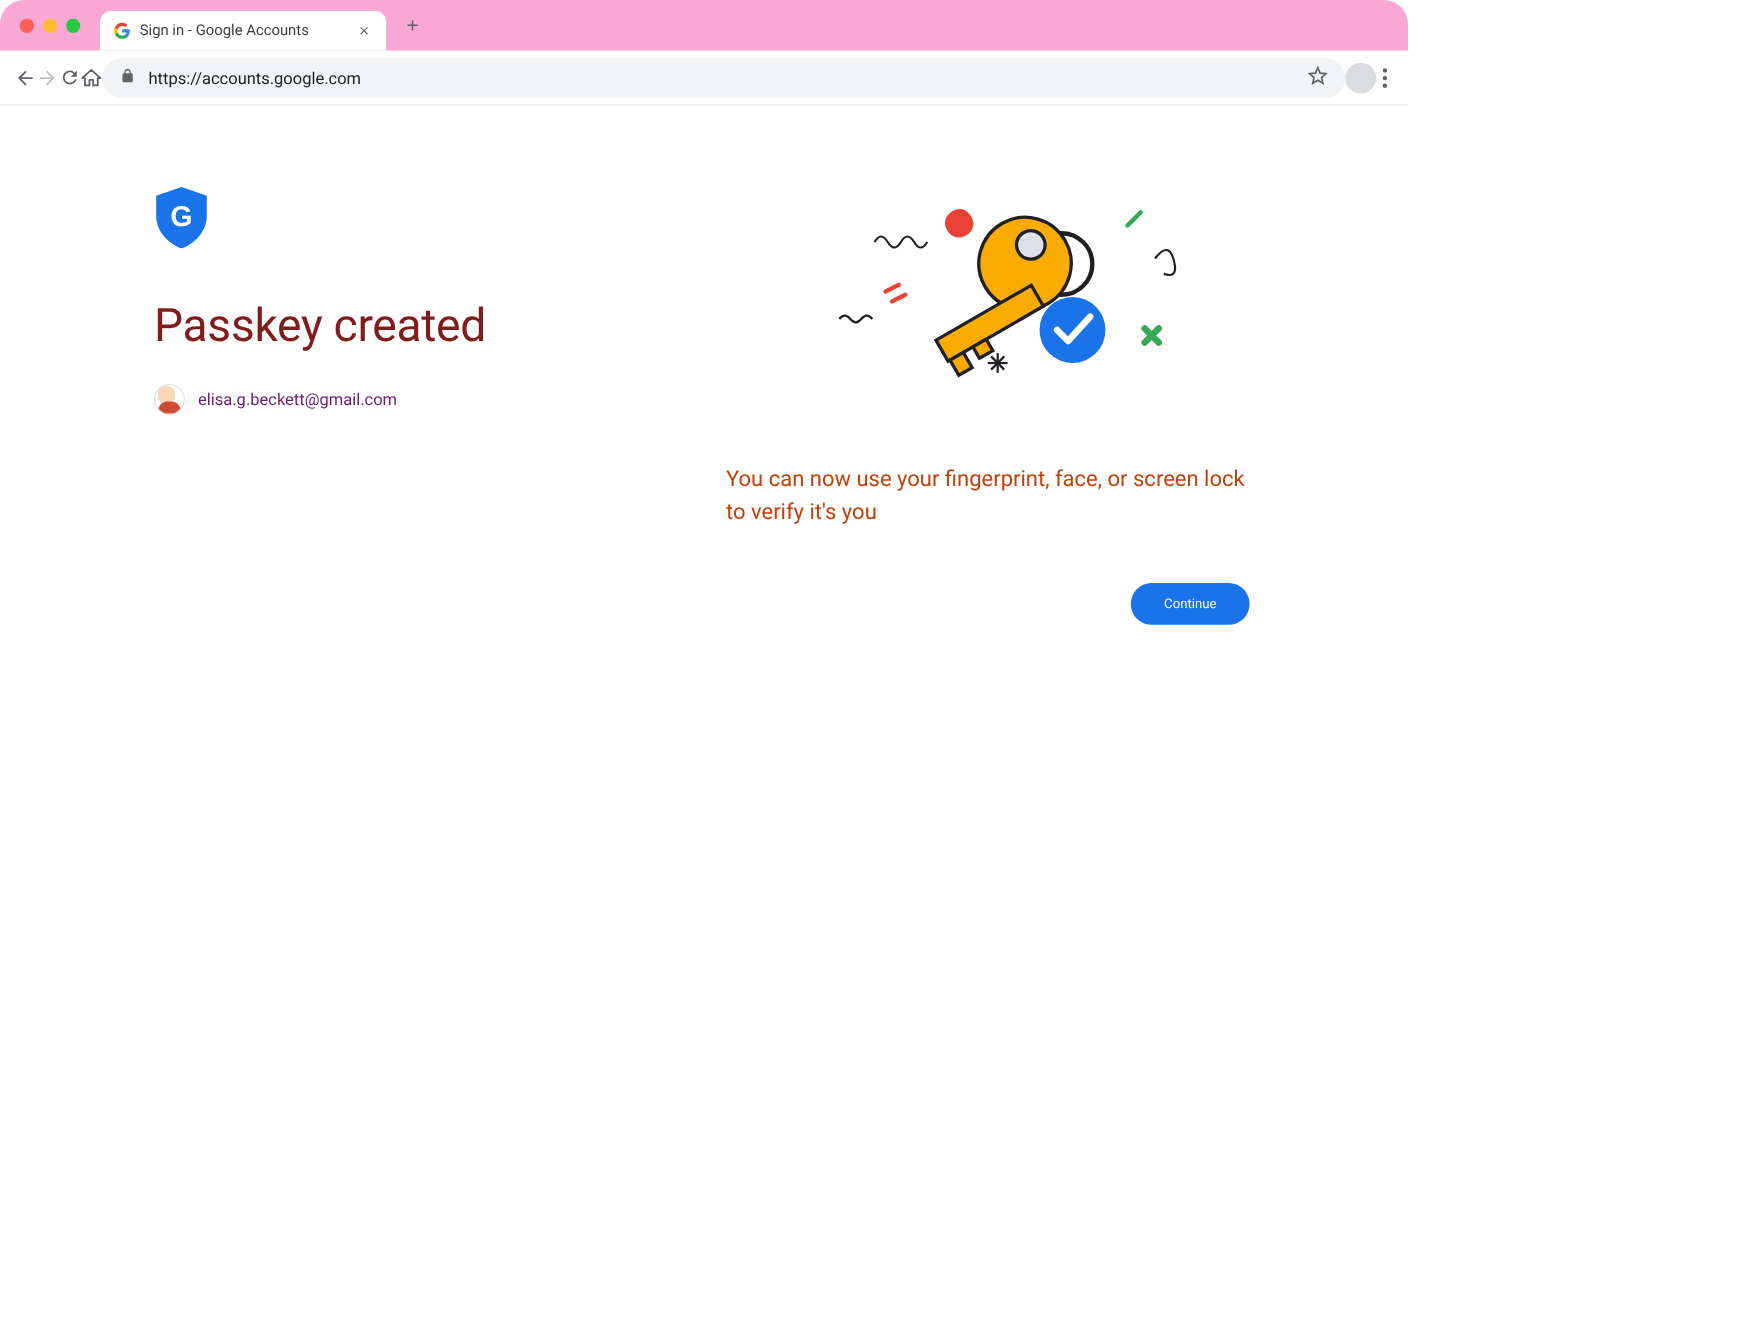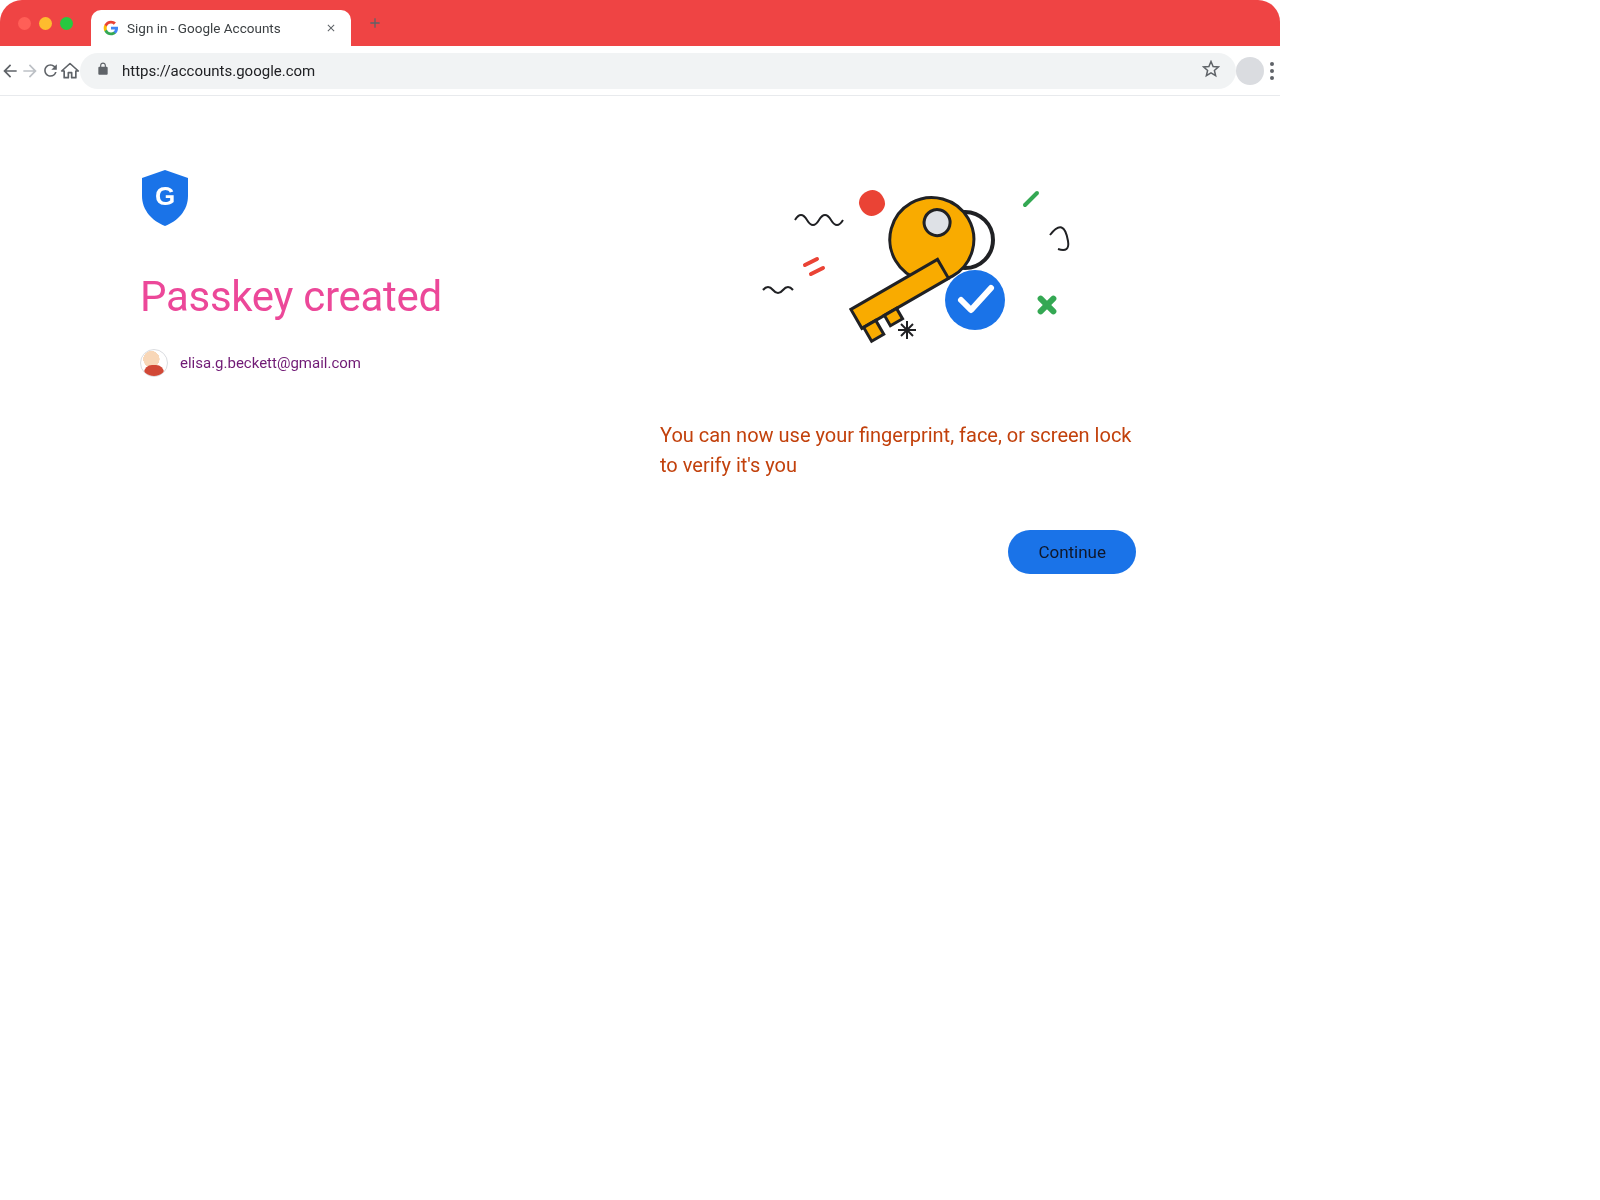--- a/index.html
+++ b/index.html
@@ -4,21 +4,21 @@
 <style>
   * { box-sizing: border-box; margin: 0; padding: 0; }
   body {
     font-family: 'Google Sans', -apple-system, Roboto, Arial, sans-serif;
     background: #fff;
     width: 1280px;
     height: 960px;
     overflow: hidden;
     border-radius: 22px;
   }
-  .browser-chrome { background: #ef4444; }
+  .browser-chrome { background: #f9a8d4; }
   .tab-strip {
     display: flex; align-items: center;
     height: 46px; padding: 0 12px;
   }
   .traffic-lights { display: flex; gap: 8px; margin-right: 18px; margin-left:6px;}
   .tl { width: 13px; height: 13px; border-radius: 50%; }
   .tl.red { background: #ff5f57; }
   .tl.yellow { background: #febc2e; }
   .tl.green { background: #28c840; }
   .tab {
@@ -28,42 +28,42 @@
     min-width: 260px; gap: 8px;
     font-size: 13.5px; color: #3c4043;
     margin-top:10px;
   }
   .tab .favicon { width:16px;height:16px;display:flex;align-items:center;justify-content:center;}
   .tab .close { margin-left:auto; color:#5f6368; font-size:16px; cursor:pointer; width:16px;text-align:center;}
   .newtab { width:28px;height:28px;display:flex;align-items:center;justify-content:center;color:#5f6368;font-size:20px;margin-left:10px;cursor:pointer;}
   .toolbar {
     background:#fff; height:50px;
     display:flex; align-items:center;
-    padding:0 0; 
+    padding:0 13px; 
     border-bottom:1px solid #e8eaed;
   }
   .nav-icon { width:20px;height:20px;color:#5f6368;display:flex;align-items:center;justify-content:center;cursor:pointer;}
   .nav-icon.disabled{color:#bdc1c6;cursor:default;}
   .omnibox {
     flex:1; background:#f1f3f4; border-radius:22px;
     height:36px; display:flex; align-items:center;
     padding:0 16px; gap:12px; color:#202124; font-size:15px;
   }
   .omnibox .lock{color:#5f6368;}
   .avatar-circle{width:28px;height:28px;background:#dadce0;border-radius:50%;}
   .menu-dots{display:flex;flex-direction:column;gap:3px;padding:0 6px;cursor:pointer;}
   .menu-dots span{width:4px;height:4px;background:#5f6368;border-radius:50%;}
   .content {
     display:flex; padding:74px 140px 0 140px;
     gap:40px;
   }
   .left-col { flex:0 0 480px; }
   .shield-logo { margin-bottom:42px; }
   h1.title {
-    font-size:42px; font-weight:400; color:#ec4899;
+    font-size:42px; font-weight:400; color:#7f1d1d;
     margin-bottom:28px; letter-spacing:-0.3px;
   }
   .account-chip {
     display:flex; align-items:center; gap:12px;
     font-size:15px; color:#701a75;
   }
   .account-chip .avatar-img{
     width:28px;height:28px;border-radius:50%;
     background: radial-gradient(circle at 40% 35%, #f8d7b8 0 35%, transparent 36%),
                 linear-gradient(#fff,#fff);
@@ -75,22 +75,22 @@
     background:#d14836; border-radius:8px 8px 0 0;
   }
   .right-col { flex:1; padding-top:10px; }
   .illus { width:430px; height:200px; margin:0 auto 40px; position:relative; }
   .desc {
     font-size:20px; color:#c2410c; line-height:1.5;
     margin-bottom:50px; max-width:480px;
   }
   .btn-row{display:flex;justify-content:flex-end;padding-right:4px;}
   .continue-btn{
-    background:#1a73e8;color:#0f172a;border:none;
-    font-size:17px;padding:12px 30px;border-radius:26px;
+    background:#1a73e8;color:#fef9c3;border:none;
+    font-size:12px;padding:12px 30px;border-radius:26px;
     cursor:pointer;font-family:inherit;
   }
 </style>
 </head>
 <body>
 
 <div class="browser-chrome">
   <div class="tab-strip">
     <div class="traffic-lights">
       <div class="tl red"></div>

